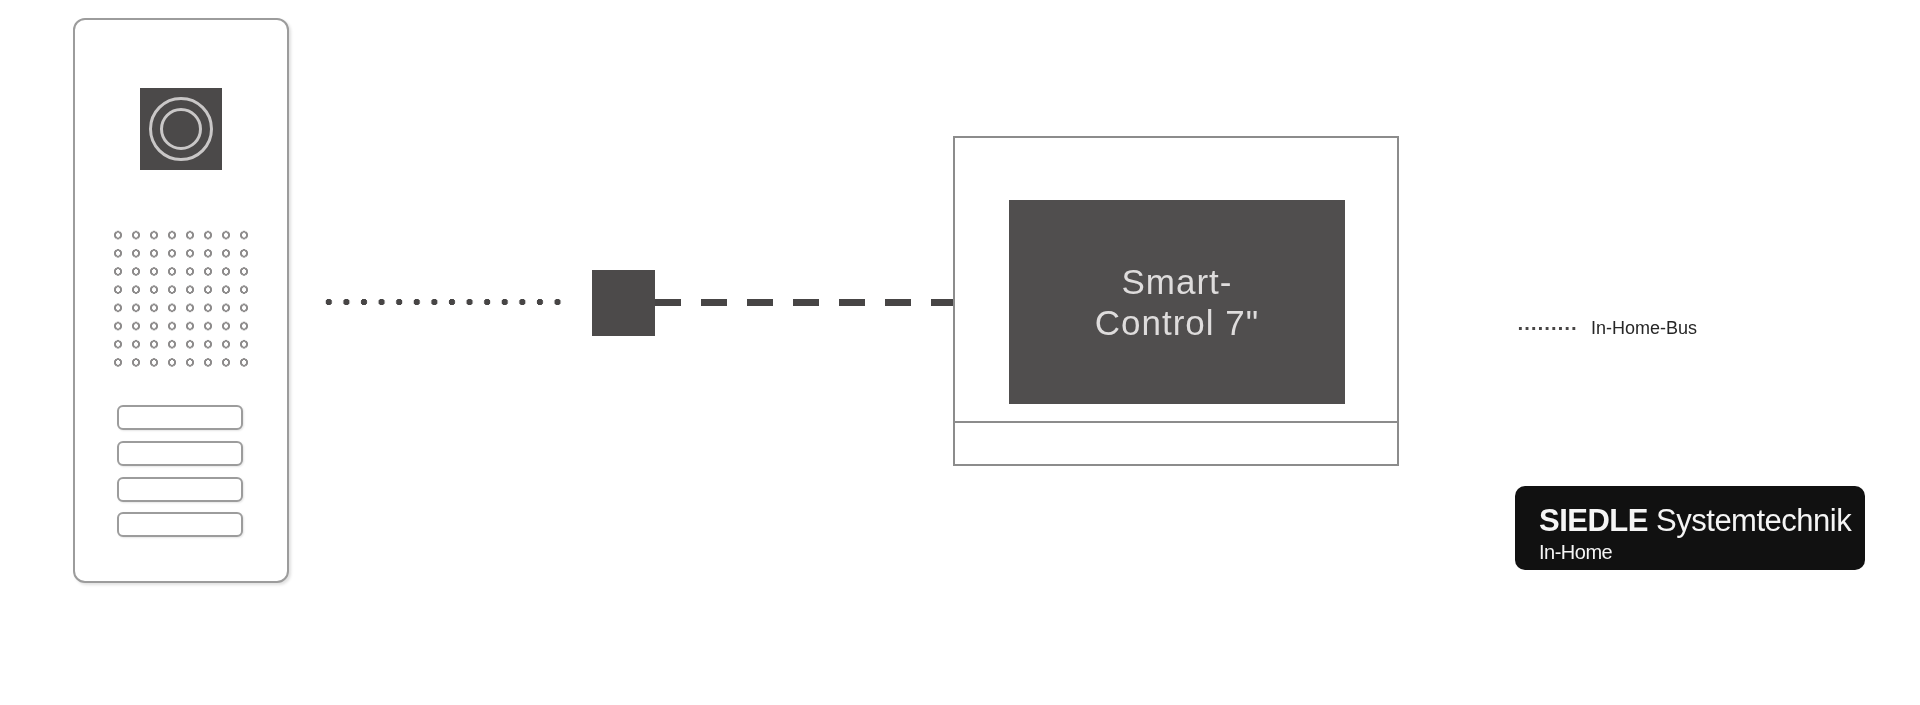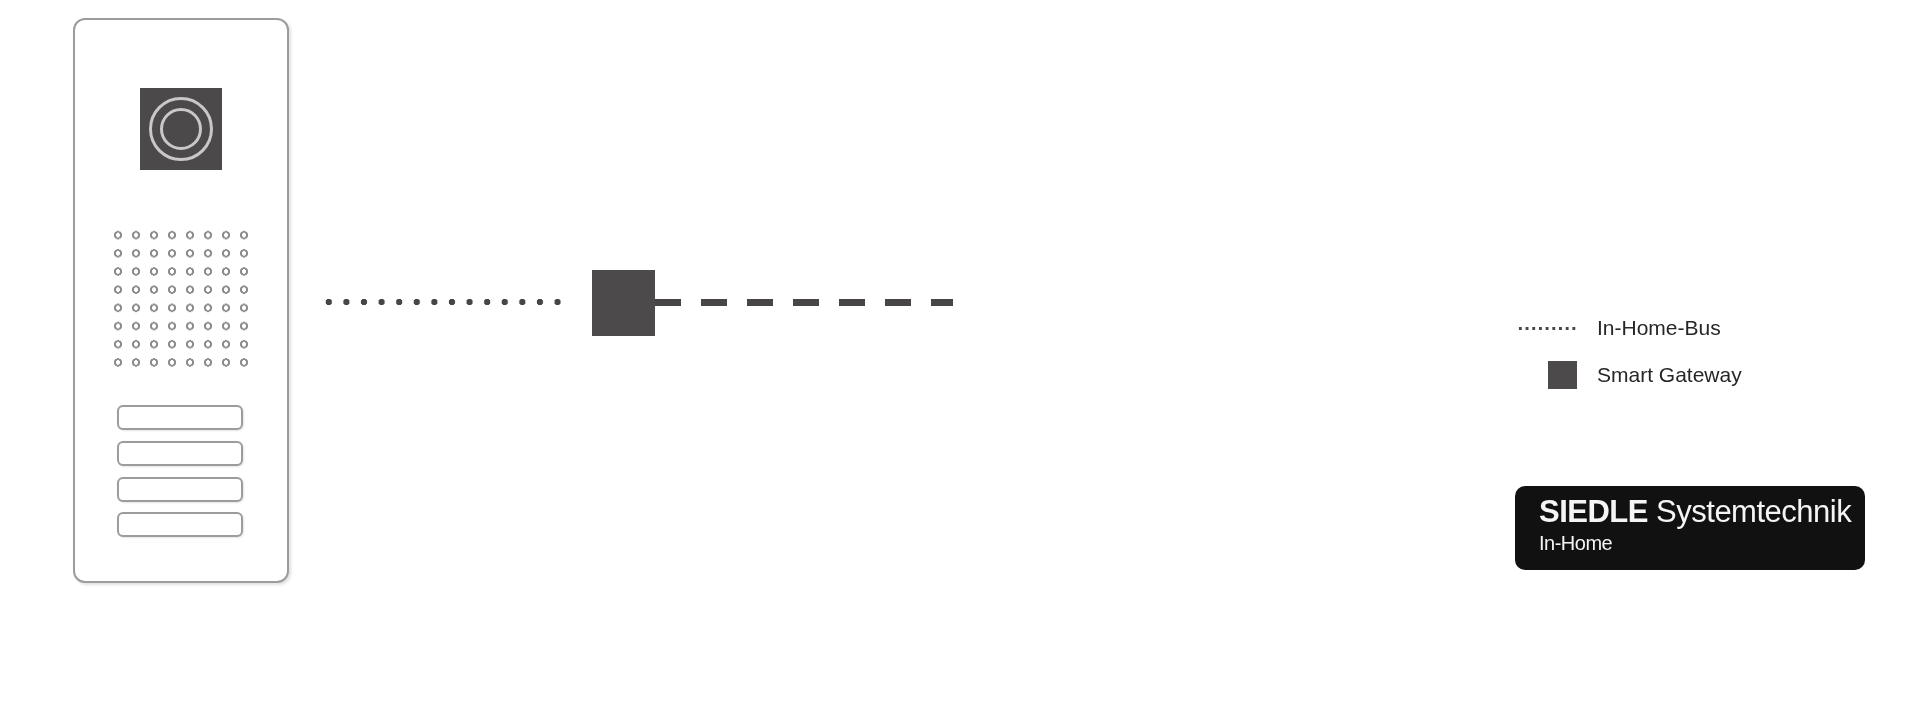--- a/index.html
+++ b/index.html
@@ -74,27 +74,27 @@
   .sym-dotted {
     width: 60px; height: 5px;
     background-image: radial-gradient(circle, #474545 1.5px, rgba(0,0,0,0) 1.8px);
     background-size: 6.7px 5px; background-repeat: repeat-x;
   }
   .sym-dashed {
     width: 58px; height: 5px;
     background-image: repeating-linear-gradient(90deg, #474545 0 20px, rgba(0,0,0,0) 20px 40px);
   }
   .sym-square { width: 29px; height: 28px; background: #4c4a4a; }
-  .legend-label { margin-left: 20px; font-size: 21px; color: #262626; white-space: nowrap; }
+  .legend-label { margin-left: 14px; font-size: 18px; color: #262626; white-space: nowrap; }
 
   
   .logo {
     position: absolute; left: 1515px; top: 486px; width: 350px; height: 84px;
     background: #111111; border-radius: 10px; color: #f5f5f5;
-    padding: 7px 0 0 24px; overflow: hidden;
+    padding: 16px 0 0 24px; overflow: hidden;
   }
   .logo-line1 { font-size: 31px; line-height: 37px; letter-spacing: -0.5px; white-space: nowrap; }
   .logo-brand { font-weight: 700; }
   .logo-product { font-weight: 400; }
   .logo-subline { font-size: 20px; line-height: 27px; letter-spacing: -0.5px; }
 </style>
 </head>
 <body>
 
 <div class="canvas">
@@ -111,33 +111,34 @@
     <div class="call-button btn-3"></div>
     <div class="call-button btn-4"></div>
   </div>
 
   <div class="bus-line"></div>
 
   <div class="gateway"></div>
 
   <div class="ip-line"></div>
 
+  <div class="panel">
+    <div class="screen">
+      <div>Smart-</div>
+      <div>Control 7"</div>
+    </div>
+    <div class="panel-divider"></div>
+  </div>
 
   <div class="legend">
     <div class="legend-row">
       <div class="legend-symbol-col">
         <div class="sym-dotted"></div>
       </div>
       <div class="legend-label">In-Home-Bus</div>
-    </div>
-    <div class="legend-row">
-      <div class="legend-symbol-col">
-        <div class="sym-square"></div>
-      </div>
-      <div class="legend-label">Smart Gateway</div>
     </div>
   </div>
 
   <div class="logo">
     <div class="logo-line1">
       <span class="logo-brand">SIEDLE</span>
       <span class="logo-product">Systemtechnik</span>
     </div>
     <div class="logo-subline">In-Home</div>
   </div>

